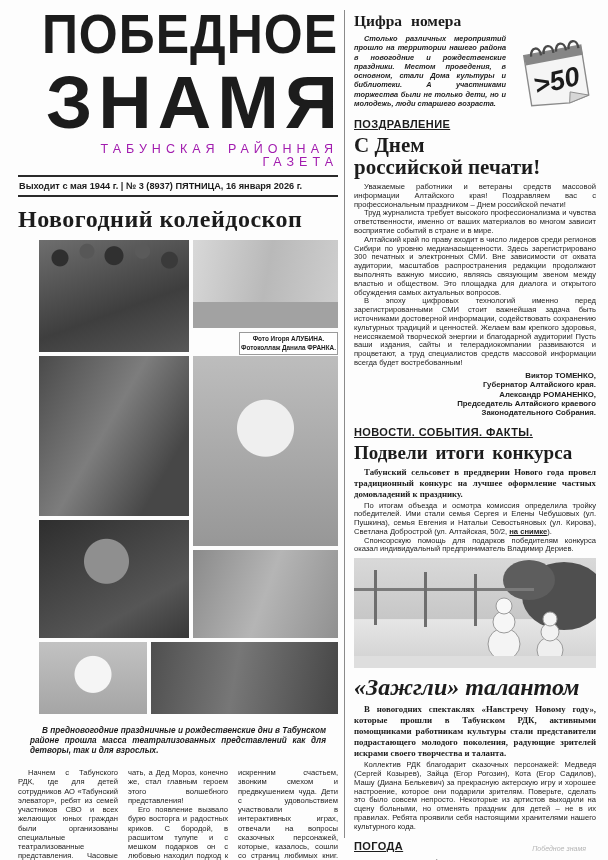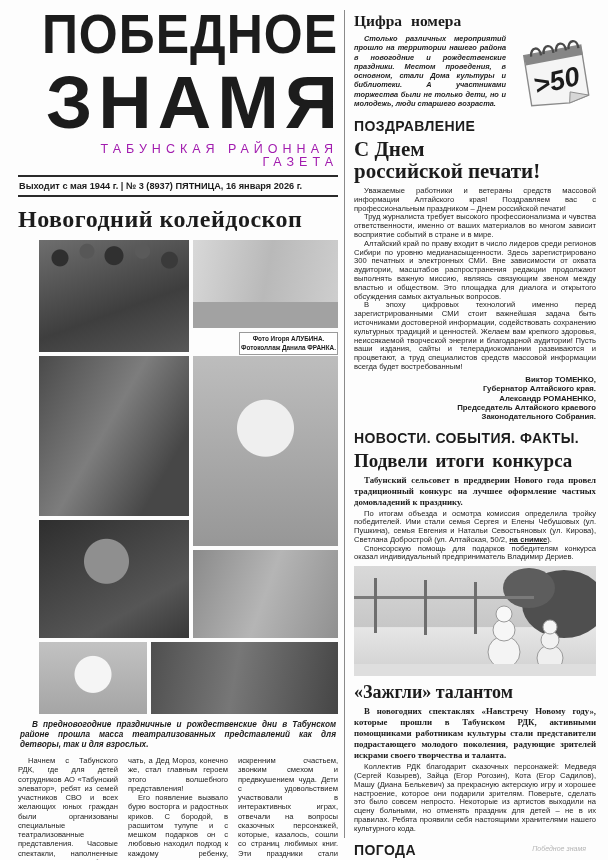--- a/index.html
+++ b/index.html
@@ -33,49 +33,49 @@
       linear-gradient(150deg,#2e2e2e,#565656 70%,#383838);}
   .phF{background:linear-gradient(110deg,#8a8a8a,#b5b5b5 50%,#909090);}
   .phG{background:radial-gradient(circle at 50% 45%,#f5f5f5 0 18px,transparent 19px),
       linear-gradient(#c2c2c2,#a5a5a5);}
   .phH{background:linear-gradient(100deg,#4f4f4f,#777777 45%,#454545);}
   .credit{position:absolute;left:200px;top:92px;width:97px;height:20px;background:#fff;
           border:1px solid #9a9a9a;font-size:6.4px;font-weight:bold;text-align:center;
           line-height:1.45;padding-top:1px;}
   .intro{margin-top:6px;font-style:italic;font-weight:bold;font-size:8.2px;line-height:1.22;
          text-align:justify;}
-  .intro p{margin:2px;text-indent:12px;}
+  .intro p{margin:12px;text-indent:12px;}
   .bodycols{display:flex;gap:10px;margin-top:6px;}
   .bcol{width:100px;font-size:7.6px;line-height:1.22;text-align:justify;}
   .bcol p{margin:0;text-indent:10px;}
   .bcol p.noindent{text-indent:0;}
   
   .divider{position:absolute;left:344px;top:10px;height:828px;width:1px;background:#8a8a8a;}
   
   .col-right{position:absolute;left:354px;top:10px;width:242px;}
   .serifhead{font-family:"Liberation Serif",serif;font-weight:bold;margin:0;}
   .cifra-head{font-size:15.5px;word-spacing:5px;margin:2px 0 4px;}
   .cifra-row{display:flex;gap:6px;align-items:flex-start;}
   .cifra-text{font-style:italic;font-weight:bold;font-size:7.4px;line-height:1.25;
               text-align:justify;width:152px;}
   .cifra-text p{margin:0;text-indent:10px;}
   .cal-wrap{width:84px;height:76px;flex:none;}
-  .kicker{font-size:14px;font-weight:bold;letter-spacing:.4px;
+  .kicker{font-size:11px;font-weight:bold;text-decoration:underline;letter-spacing:.4px;
           margin:8px 0 4px;}
   .pozdr-head{font-size:21px;line-height:1.05;margin:1px 0 5px;}
   .rbody{font-size:7.6px;line-height:1.16;text-align:justify;}
   .rbody p{margin:0;text-indent:10px;}
   .sigs{margin-top:3px;text-align:right;font-size:7.8px;font-weight:bold;line-height:1.2;}
   .news-head{font-size:19px;word-spacing:3px;margin:0 0 3px;}
   .lead{font-family:"Liberation Serif",serif;font-weight:bold;font-size:8.8px;line-height:1.25;
         text-align:justify;margin:0 0 2px;}
   .lead p{margin:0;text-indent:10px;}
   .news-link{font-weight:bold;text-decoration:underline;}
   .snowphoto{display:block;width:242px;height:110px;margin-top:4px;}
-  .talent-head{font-size:18px;margin:6px 0 3px;}
+  .talent-head{font-size:24px;margin:6px 0 3px;font-style:italic;}
   
   .weather{position:relative;margin-top:3px;}
   .wgrid{display:grid;grid-template-columns:20px repeat(7,1fr);align-items:center;
          margin-left:2px;}
   .wday{font-family:"DejaVu Serif",serif;font-style:italic;font-weight:bold;font-size:16px;
         text-align:center;padding-top:2px;}
   .watermark{position:absolute;right:22px;bottom:8px;font-size:7px;font-style:italic;
              color:#b5b5b5;}
 </style>
 </head>

